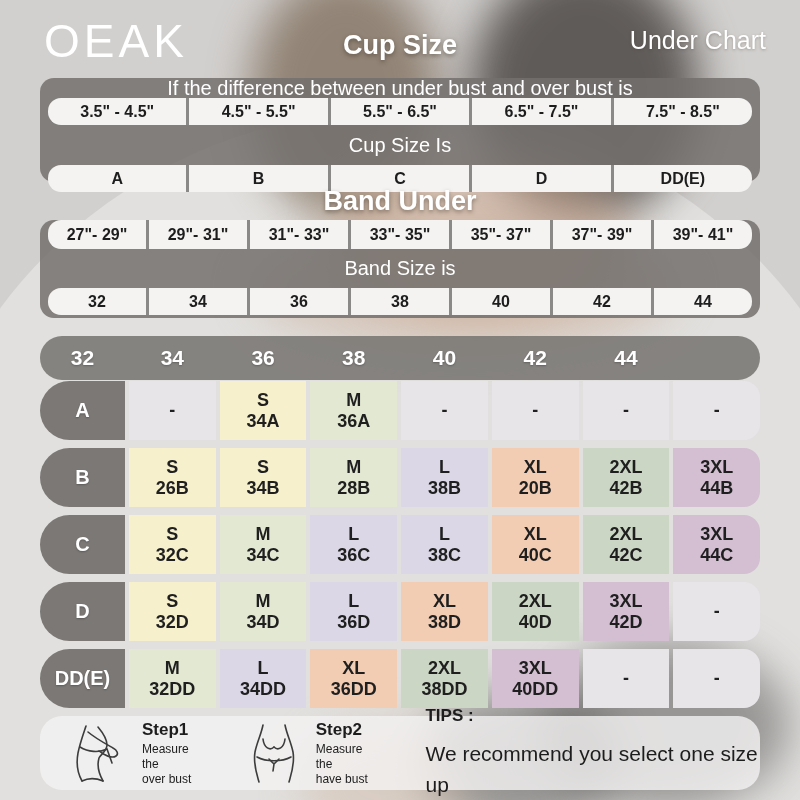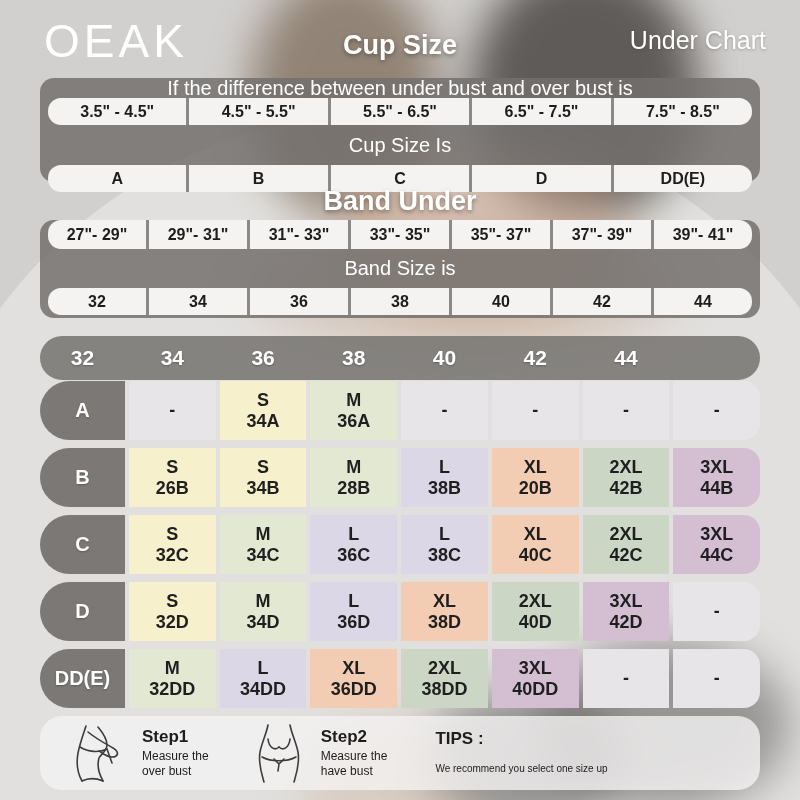--- a/index.html
+++ b/index.html
@@ -115,21 +115,21 @@
   }
   .step-icon { flex:0 0 auto; }
   .step-icon svg { display:block; }
   .icon1 { margin-left:22px; }
   .icon2 { margin-left:42px; }
   .step-text { margin-left:14px; }
   .step-title { font-size:17px; font-weight:bold; margin-bottom:2px; }
   .step-line  { font-size:12px; line-height:1.25; }
   .tips { margin-left:48px; }
   .tips-title { font-size:17px; font-weight:bold; margin-bottom:13px; }
-  .tips-line  { font-size:10px; line-height:1.45; }
+  .tips-line  { font-size:21px; line-height:1.45; }
 </style>
 </head>
 <body>
 
 <div class="bg-ellipse"></div>
 <div class="blob hair-left"></div>
 <div class="blob hair-right"></div>
 <div class="blob skin-mid"></div>
 <div class="blob skin-wide"></div>
 <div class="blob dark-skirt"></div>

